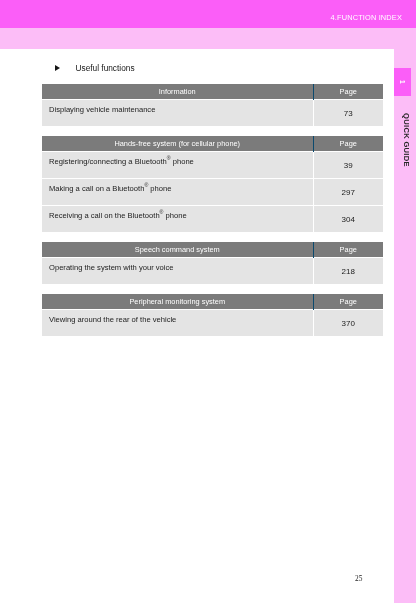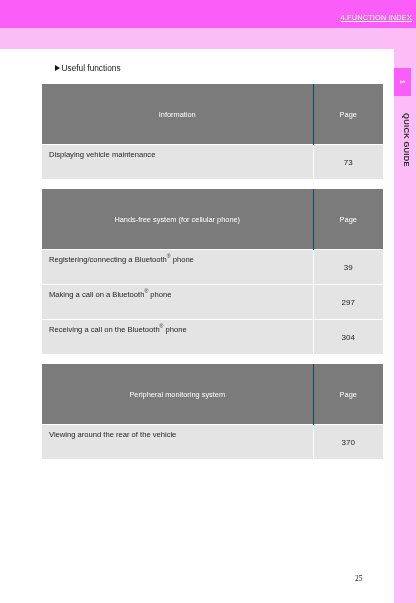--- a/index.html
+++ b/index.html
@@ -33,27 +33,26 @@
   .band-sub {
     position: absolute;
     left: 0;
     top: 28px;
     width: 416px;
     height: 21px;
     background: #fcbdf7;
   }
   .header-title {
     position: absolute;
-    right: 4px;
+    right: 14px;
     top: 13px;
     font-size: 7.4px;
     letter-spacing: 0.15px;
     color: #ffffff;
     white-space: nowrap;
-    text-decoration: underline;
   }
   
   .tab-rail {
     position: absolute;
     left: 394px;
     top: 49px;
     width: 22px;
     height: 554px;
     background: #fcbdf7;
   }
@@ -105,21 +104,21 @@
     width: 394px;
     height: 554px;
     background: #ffffff;
   }
   .section-heading {
     position: absolute;
     left: 55px;
     top: 14px;
     display: flex;
     align-items: center;
-    gap: 0;
+    gap: 14px;
     font-size: 8.3px;
     color: #161616;
     white-space: nowrap;
   }
   .tri {
     display: inline-block;
     width: 0;
     height: 0;
     border-left: 5.2px solid #161616;
     border-top: 3.6px solid transparent;
@@ -140,35 +139,35 @@
     margin-bottom: 10px;
     table-layout: fixed;
   }
   table.idx col.c1 { width: 271px; }
   table.idx col.c2 { width: 70px; }
   table.idx thead th {
     background: #7b7b7b;
     color: #ffffff;
     font-size: 7.4px;
     font-weight: normal;
-    height: 28px;
+    height: 15px;
     text-align: center;
     vertical-align: middle;
     border: none;
-    padding: 16px;
+    padding: 0;
   }
   table.idx thead th.hsep {
     border-left: 1px solid #0c4a6e;
   }
   table.idx tbody td {
     background: #e4e4e4;
     color: #1c1c1c;
     font-size: 7.6px;
     height: 18px;
-    padding: 0 0 16px 7px;
+    padding: 0 0 8px 7px;
     border-top: 1px solid #ffffff;
     vertical-align: middle;
     overflow: hidden;
     white-space: nowrap;
   }
   table.idx tbody td.pg {
     text-align: center;
     padding: 0;
     border-left: 1px solid #ffffff;
     font-size: 8px;
@@ -253,20 +252,38 @@
             </tr>
           </tbody>
         </table>
         <table class="idx">
           <colgroup>
             <col class="c1">
             <col class="c2">
           </colgroup>
           <thead>
             <tr>
+              <th>Speech command system</th>
+              <th class="hsep">Page</th>
+            </tr>
+          </thead>
+          <tbody>
+            <tr>
+              <td><span>Operating the system with your voice</span></td>
+              <td class="pg">218</td>
+            </tr>
+          </tbody>
+        </table>
+        <table class="idx">
+          <colgroup>
+            <col class="c1">
+            <col class="c2">
+          </colgroup>
+          <thead>
+            <tr>
               <th>Peripheral monitoring system</th>
               <th class="hsep">Page</th>
             </tr>
           </thead>
           <tbody>
             <tr>
               <td><span>Viewing around the rear of the vehicle</span></td>
               <td class="pg">370</td>
             </tr>
           </tbody>

